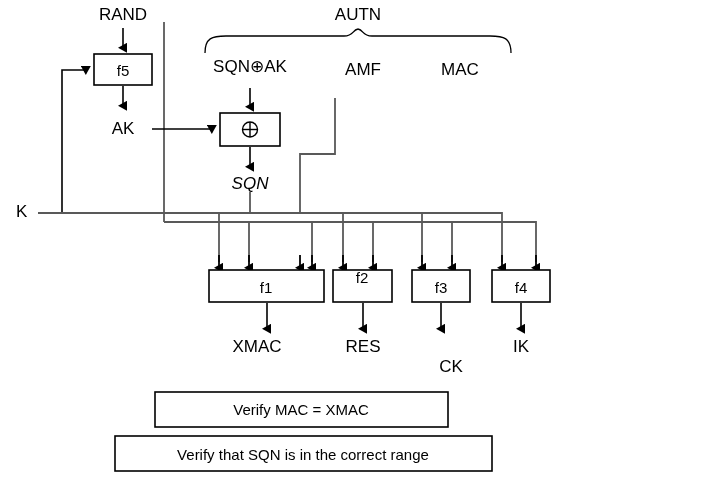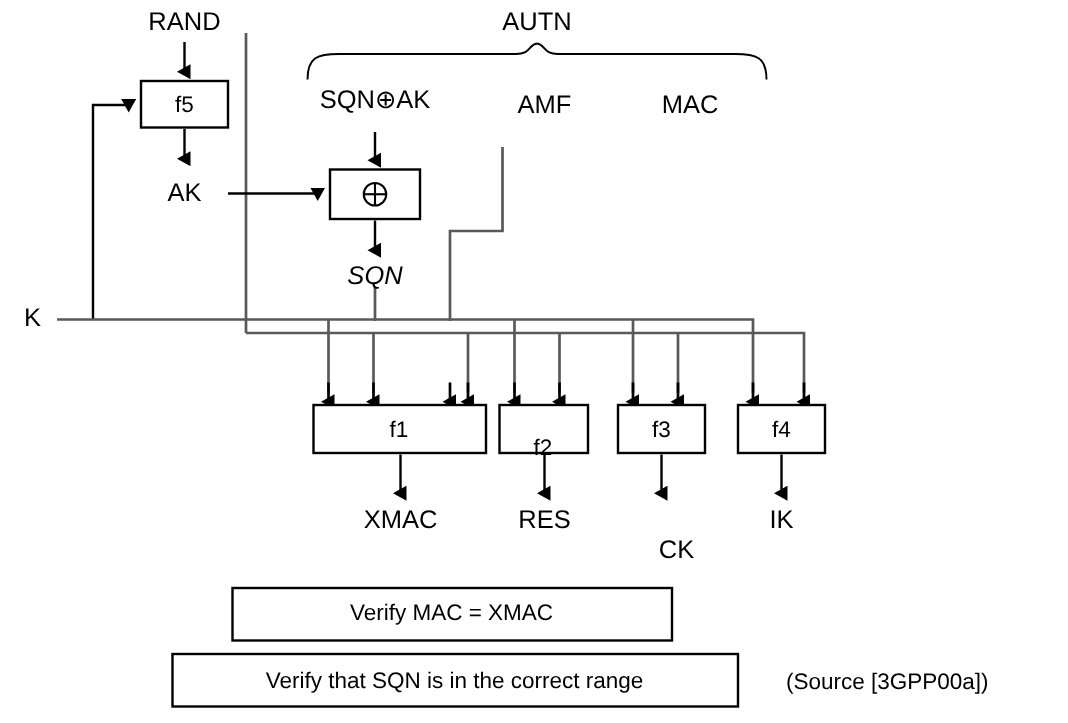--- a/index.html
+++ b/index.html
@@ -127,30 +127,29 @@
   <div class="lbl" style="left:16px;top:203px;">K</div>
 
   <div class="lbl c" style="left:358px;top:6px;">AUTN</div>
 
   <div class="lbl c" style="left:250px;top:58px;">SQN⊕AK</div>
   <div class="lbl c" style="left:363px;top:61px;">AMF</div>
   <div class="lbl c" style="left:460px;top:61px;text-align:center;">MAC</div>
 
   <div class="boxtext" style="left:123px;top:70px;">f5</div>
   <div class="boxtext" style="left:266px;top:287px;">f1</div>
-  <div class="boxtext" style="left:362px;top:299px;">f2</div>
+  <div class="boxtext" style="left:362px;top:277px;">f2</div>
   <div class="boxtext" style="left:441px;top:287px;">f3</div>
   <div class="boxtext" style="left:521px;top:287px;">f4</div>
 
   <div class="lbl c" style="left:123px;top:120px;">AK</div>
   <div class="lbl c" style="left:250px;top:175px;font-style:italic;">SQN</div>
 
-  <div class="lbl c" style="left:267px;top:338px;">XMAC</div>
+  <div class="lbl c" style="left:257px;top:338px;">XMAC</div>
   <div class="lbl c" style="left:363px;top:338px;">RES</div>
   <div class="lbl c" style="left:451px;top:338px;margin-top:20px;">CK</div>
   <div class="lbl c" style="left:521px;top:338px;">IK</div>
 
   <div class="boxtext" style="left:301px;top:409px;">Verify MAC = XMAC</div>
   <div class="boxtext" style="left:303px;top:454px;">Verify that SQN is in the correct range</div>
 
-  <div class="srctext" style="left:524px;top:447px;">(Source [3GPP00a])</div>
 
 </div>
 
 </body></html>

